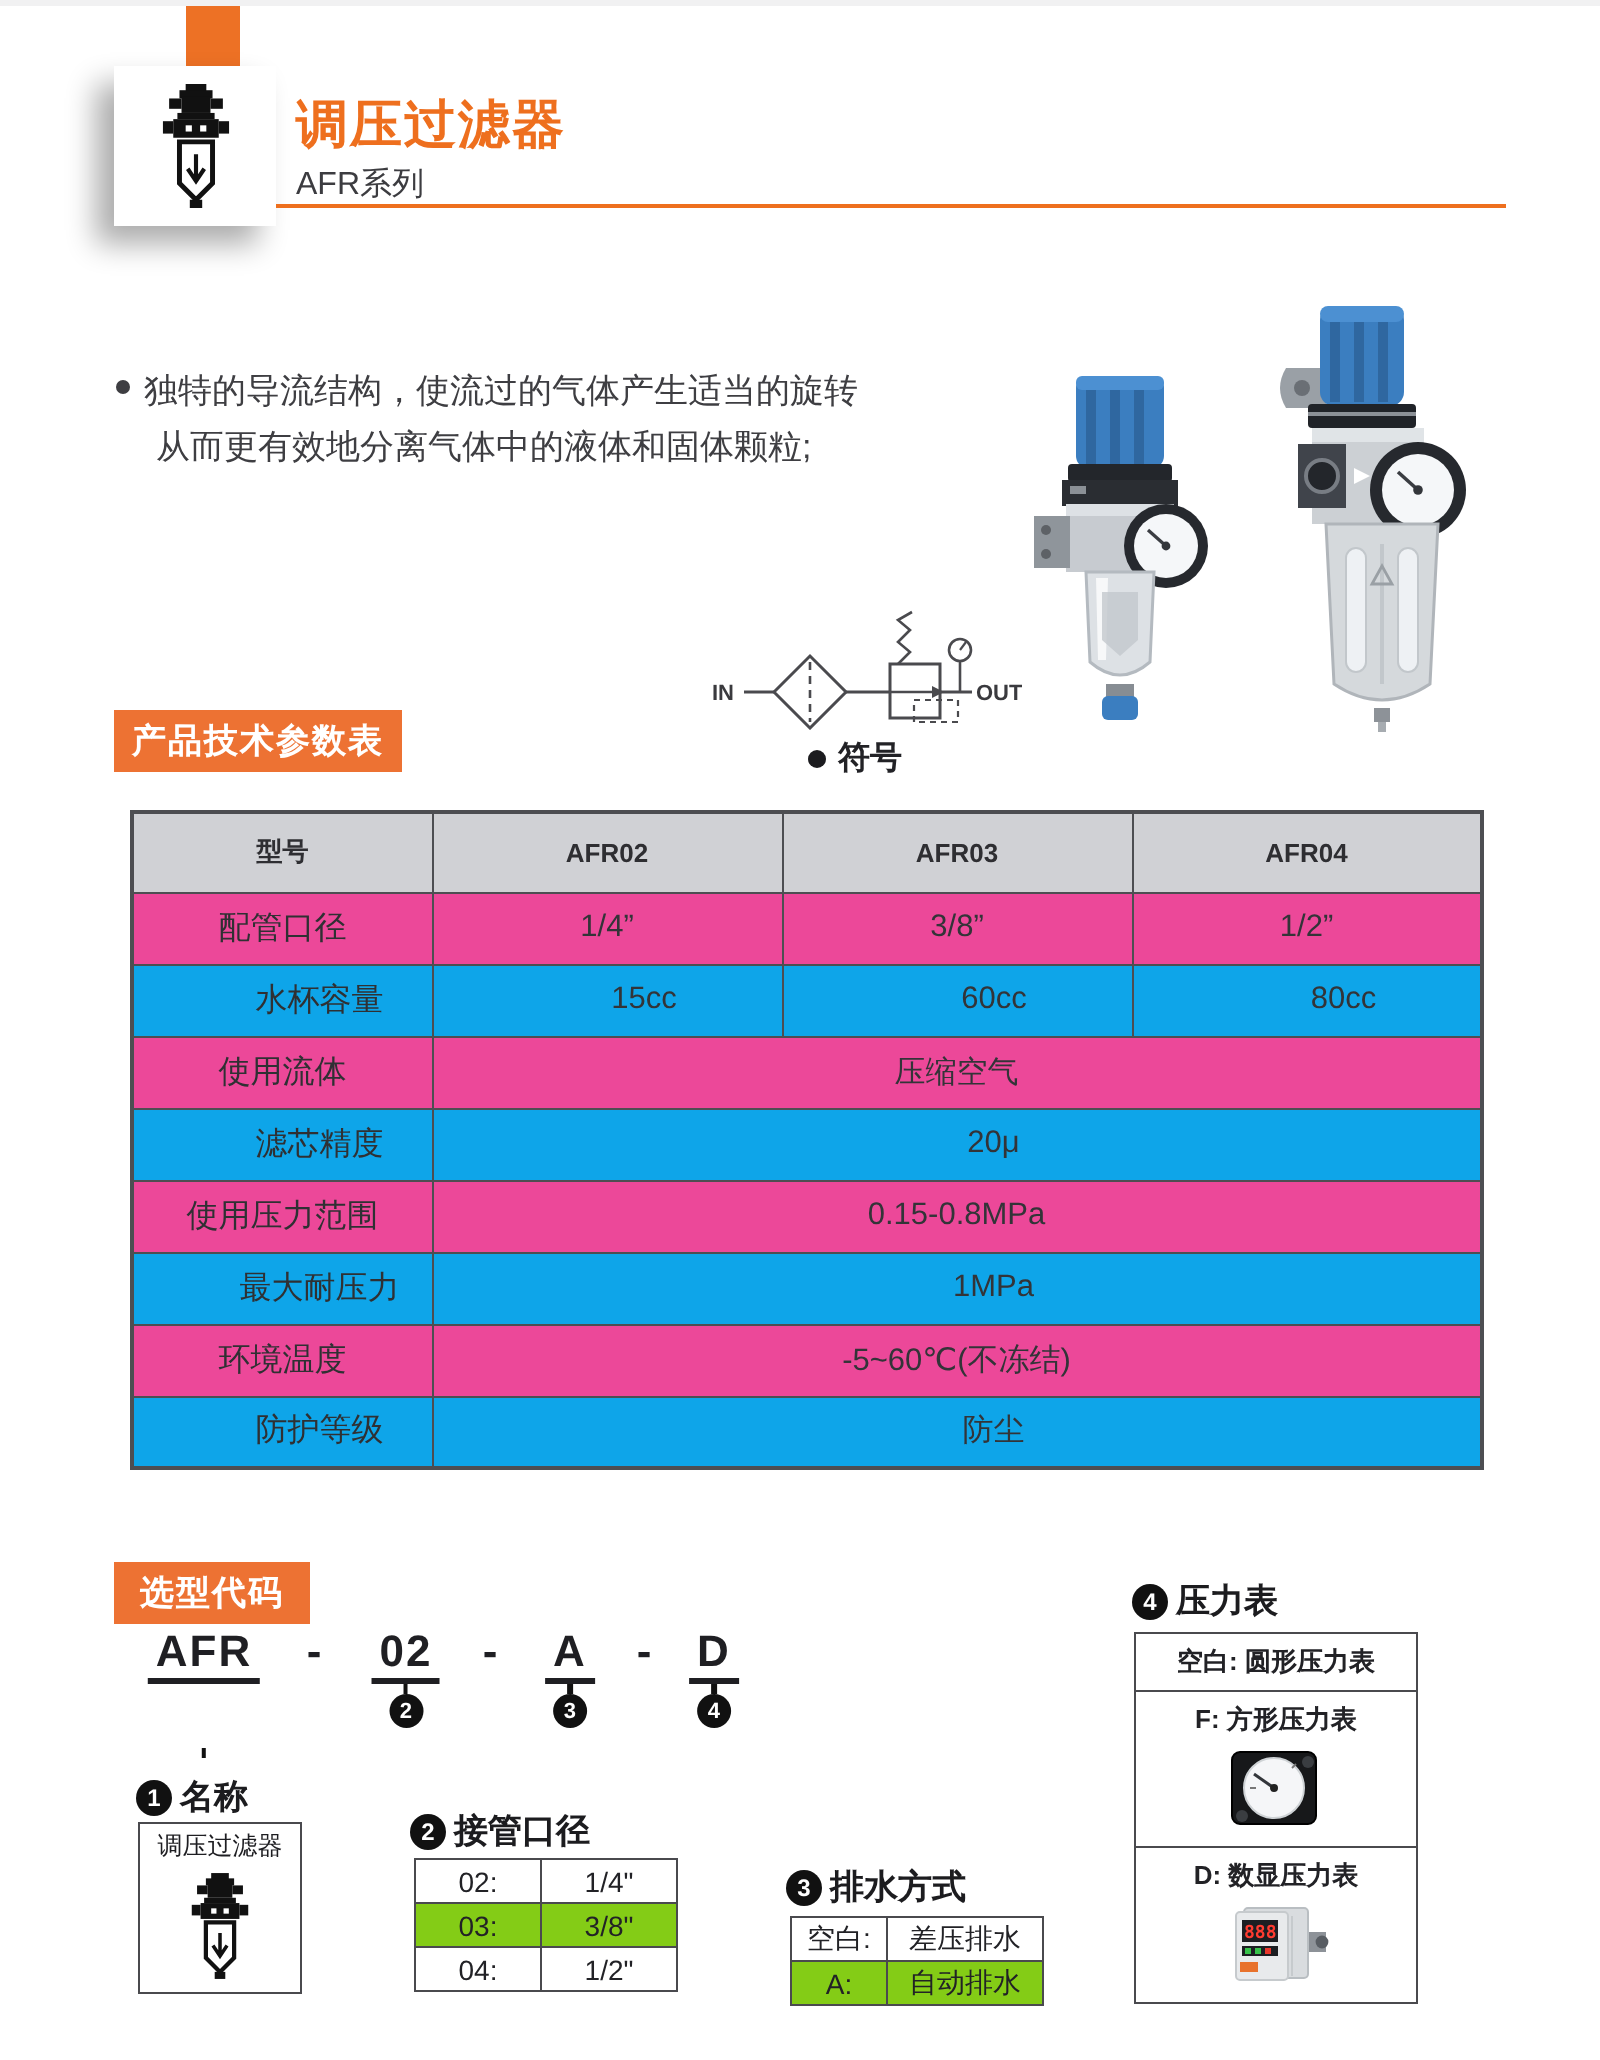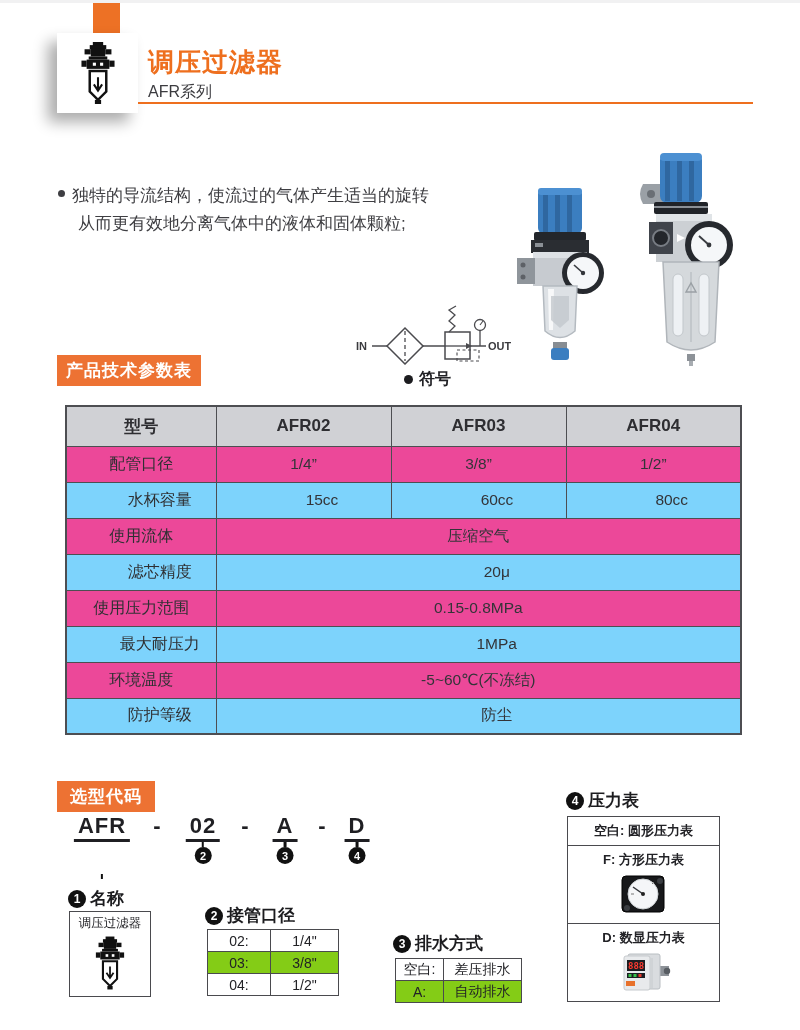--- a/index.html
+++ b/index.html
@@ -23,23 +23,23 @@
   .hl { font-size:25px; font-weight:bold; color:#EE6F1E; margin:0 2px; }
 
   
   .banner { position:absolute; background:#ED7233; color:#fff; font-weight:bold; font-size:17px; letter-spacing:1px; }
   .banner.spec { left:57px; top:352px; padding:4px 9px; }
   .banner.order { left:57px; top:778px; padding:4px 13px; }
 
   
   table.spec { position:absolute; left:65px; top:402px; width:675px; border-collapse:collapse; table-layout:fixed;
                border:2px solid #4d4e52; text-align:center; }
-  table.spec th { height:40px; background:#d0d1d5; font-size:17px; font-weight:bold; color:#2e2e32; border:1.2px solid #4d4e52; }
+  table.spec th { height:40px; background:#d0d1d5; font-size:13px; font-weight:bold; color:#2e2e32; border:1.2px solid #4d4e52; }
   table.spec td { height:36px; font-size:15.5px; color:#333438; border:1.2px solid #4d4e52; background:#ec4899; }
-  table.spec tr.alt td { background:#7dd3fc;padding-left:37px; }
+  table.spec tr.alt td { background:#0ea5e9;padding-left:37px; }
   table.spec td.lbl { font-size:16px; color:#2f3033; }
 
   
   .code-group { position:absolute; top:810px; transform:translateX(-50%); display:flex; flex-direction:column; align-items:center; }
   .code-txt { font-size:22px; font-weight:bold; color:#1f1f23; letter-spacing:1px; border-bottom:3px solid #1f1f23; padding:0 4px 0; line-height:26px; }
   .tick { width:2.5px; height:5px; background:#111; }
   .numc { width:17px; height:17px; border-radius:50%; background:#111; color:#fff; font-size:11px; font-weight:bold;
           display:flex; align-items:center; justify-content:center; }
   .dash { position:absolute; top:810px; transform:translateX(-50%); font-size:22px; font-weight:bold; color:#1f1f23; line-height:26px; }
 
@@ -47,21 +47,21 @@
   .sec-title { position:absolute; display:flex; align-items:center; gap:4px; font-size:17px; font-weight:bold; color:#1c1c1f; }
   .sec-title .numc { width:18px; height:18px; font-size:12px; }
   .name-box { position:absolute; left:69px; top:908px; width:82px; height:86px; border:1.5px solid #4a4a4e; background:#fff;
               display:flex; flex-direction:column; align-items:center; padding-top:3px; }
   .name-box .nm { font-size:12.5px; color:#1e1e22; white-space:nowrap; }
 
   table.mini { position:absolute; border-collapse:collapse; table-layout:fixed; border:1.5px solid #4a4a4e; text-align:center; background:#fff; }
   table.mini td { border:1px solid #4a4a4e; font-size:14px; color:#222226; height:22px; }
   table.mini tr.alt td { background:#84cc16; }
 
-  .gauge-box { position:absolute; left:567px; top:813px; width:153px; border:1.5px solid #4a4a4e; background:#fff; }
+  .gauge-box { position:absolute; left:567px; top:813px; width:142px; border:1.5px solid #4a4a4e; background:#fff; }
   .gauge-row { border-bottom:1px solid #4a4a4e; text-align:center; padding:4px 0 5px; }
   .gauge-row:last-child { border-bottom:none; }
   .gauge-row .glbl { font-size:13px; font-weight:bold; color:#222226; display:block; padding-top:1px; }
   .gauge-row svg { display:block; margin:3px auto 2px; }
 
   .sym-caption { position:absolute; left:404px; top:366px; display:flex; align-items:center; gap:6px; font-size:16px; font-weight:bold; color:#222226; }
   .sym-caption .dot { width:9px; height:9px; border-radius:50%; background:#1c1c1f; }
 </style>
 </head>
 <body>

